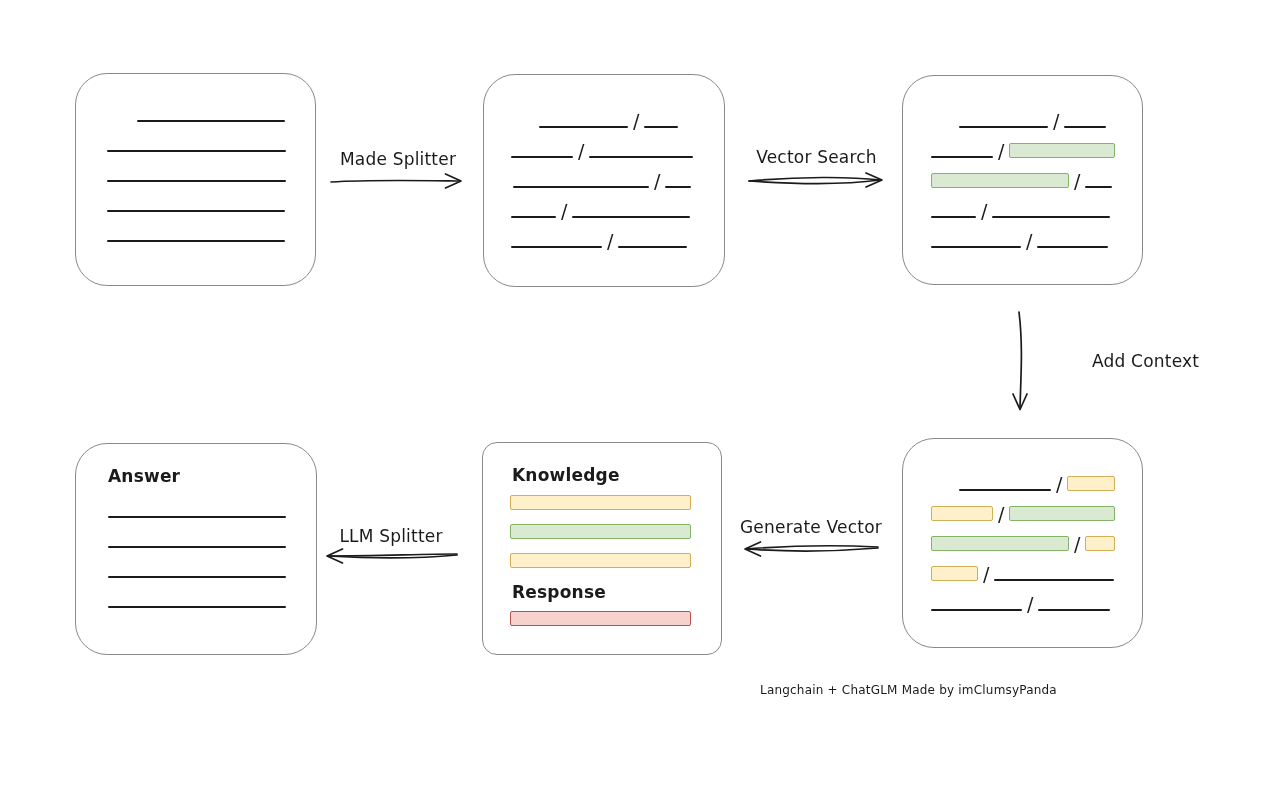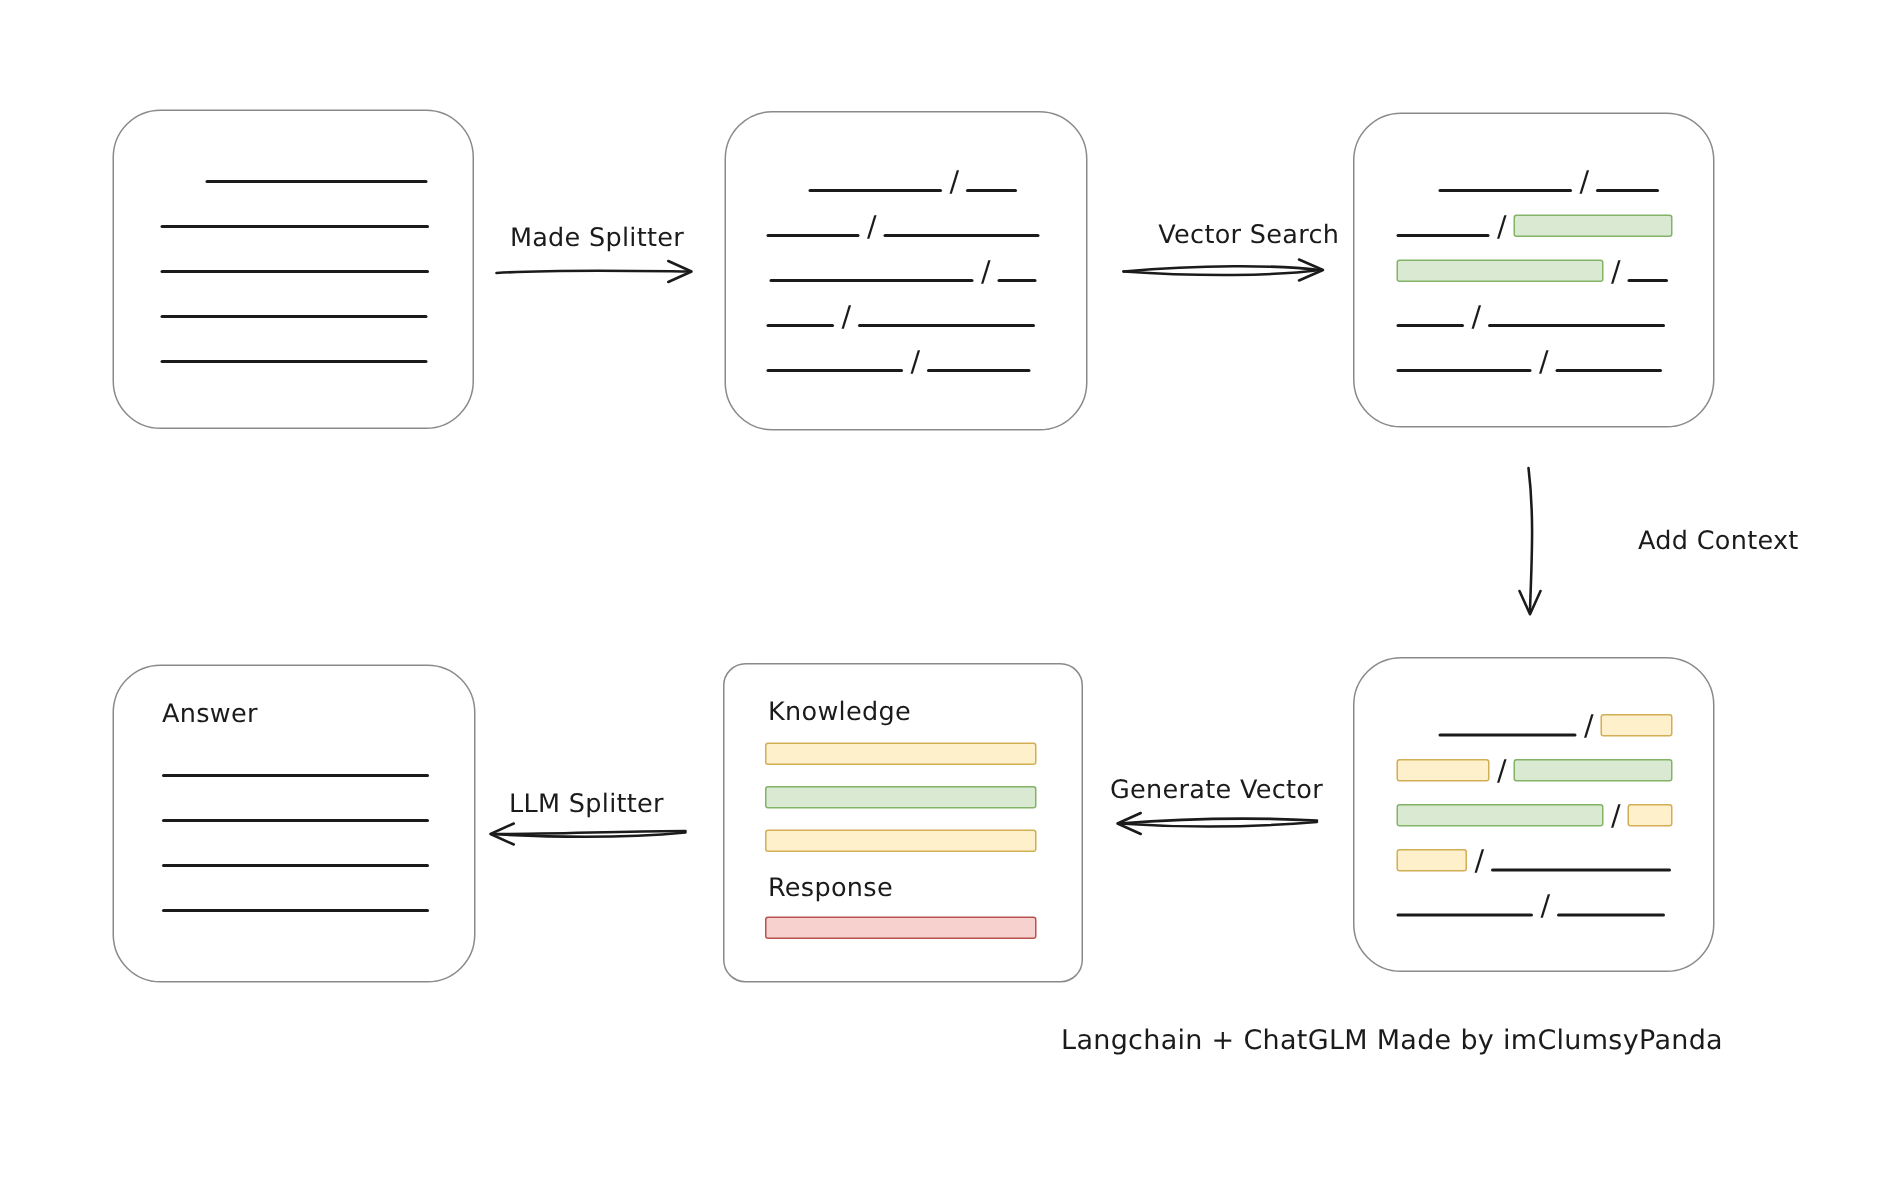--- a/index.html
+++ b/index.html
@@ -20,33 +20,33 @@
   .seg-line{height:2px;background:var(--line,#1b1b1b);border-radius:1px;flex:0 0 auto;}
 
   
   .chunk-row{height:30px;display:flex;align-items:flex-end;}
   .seg-rect{height:15px;box-sizing:border-box;border:1.5px solid;border-radius:2px;flex:0 0 auto;}
   .seg-rect.green{background:var(--green-fill,#d5e8d4);border-color:var(--green-border,#82b366);}
   .seg-rect.yellow{background:var(--yellow-fill,#fff2cc);border-color:var(--yellow-border,#d6b656);}
   .slash{font-size:19px;line-height:15px;margin:0 5px;font-weight:500;transform:translateY(1px);}
 
   
-  .box-heading{font-size:17px;line-height:20px;font-weight:400;letter-spacing:.2px;}
+  .box-heading{font-size:17px;line-height:20px;font-weight:700;letter-spacing:.2px;}
   .bar{height:15px;box-sizing:border-box;border:1.5px solid;border-radius:2px;}
   .bar.green{background:var(--green-fill,#d5e8d4);border-color:var(--green-border,#82b366);}
   .bar.yellow{background:var(--yellow-fill,#fff2cc);border-color:var(--yellow-border,#d6b656);}
   .bar.red{background:var(--red-fill,#f8cecc);border-color:var(--red-border,#b85450);}
 
   .arrow-label{
     position:absolute;font-size:17px;line-height:20px;font-weight:500;
     letter-spacing:.2px;text-align:center;white-space:nowrap;
   }
   .caption{
-    position:absolute;left:688px;top:683px;width:480px;text-align:center;
-    font-size:18px;font-weight:500;letter-spacing:.2px;white-space:nowrap;
+    position:absolute;left:760px;top:683px;width:480px;
+    font-size:12px;font-weight:500;letter-spacing:.2px;white-space:nowrap;
   }
 
   
   #box-source {left:75px; top:73px; width:241px;height:213px;padding:18px 29px 0 31px;}
   #box-split  {left:483px;top:74px; width:242px;height:213px;padding:23px 30px 0 27px;}
   #box-vector {left:902px;top:75px; width:241px;height:210px;padding:22px 28px 0 28px;}
   #box-context{left:902px;top:438px;width:241px;height:210px;padding:22px 28px 0 28px;}
   #box-prompt {left:482px;top:442px;width:240px;height:213px;padding:0 30px 0 27px;border-radius:15px;}
   #box-answer {left:75px; top:443px;width:242px;height:212px;padding:0 30px 0 32px;}
 
@@ -213,19 +213,19 @@
         <div class="plain-row">
           <div class="seg-line" style="width: 178px; margin-left: 0px;"></div>
         </div>
         <div class="plain-row">
           <div class="seg-line" style="width: 178px; margin-left: 0px;"></div>
         </div>
       </div>
   </div>
 
   <div class="arrow-label" style="left:332px;top:149px;width:132px;">Made Splitter</div>
-  <div class="arrow-label" style="left:764px;top:147px;width:137px;">Vector Search</div>
+  <div class="arrow-label" style="left:748px;top:147px;width:137px;">Vector Search</div>
   <div class="arrow-label" style="left:1092px;top:351px;width:120px;text-align:left;">Add Context</div>
   <div class="arrow-label" style="left:736px;top:517px;width:150px;">Generate Vector</div>
   <div class="arrow-label" style="left:328px;top:526px;width:126px;">LLM Splitter</div>
 
   <div class="caption">Langchain + ChatGLM Made by imClumsyPanda</div>
 </div>
 
 </body></html>

